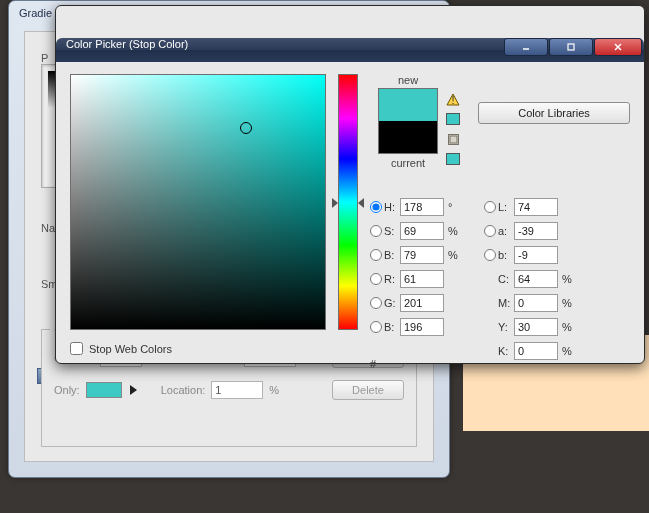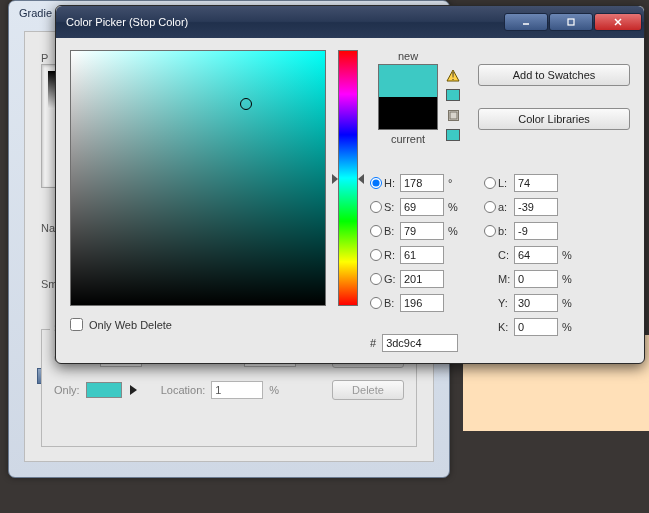--- a/index.html
+++ b/index.html
@@ -68,23 +68,23 @@
   
   .peach{position:absolute; right:0; bottom:82px; width:186px; height:96px; background:#ffe0b8;}
 
   
   .cp-window{
     position:absolute; left:55px; top:5px; width:590px; height:359px;
     background:#e9e9e9; border:1px solid #2a2a2a; border-radius:6px;
     box-shadow: 0 4px 14px rgba(0,0,0,0.6);
   }
   .cp-titlebar{
-    height:32px; border-radius:6px 6px 0 0;
+    height:24px; border-radius:6px 6px 0 0;
     background:linear-gradient(#414f6c,#2a3a57 48%,#20304c 52%,#2a3a57);
-    display:flex; align-items:center; padding:0 2px 0 10px; color:#fff;
+    display:flex; align-items:flex-start; padding:0 2px 0 10px; color:#fff;margin-top:32px;
   }
   .cp-title{flex:1; color:#fff; font-size:11px;}
   .win-btn{ width:44px; height:18px; border:1px solid #1a2740; margin-left:1px; display:flex;align-items:center;justify-content:center; border-radius:3px;}
   .win-min{background:linear-gradient(#6b86b4,#3b5684);}
   .win-max{background:linear-gradient(#6b86b4,#3b5684);}
   .win-close{background:linear-gradient(#e57373,#c62828); width:48px;}
   .win-btn svg{width:10px;height:10px;}
   .cp-body{position:relative; padding:12px 12px 8px 12px; height:338px;}
 
   .color-field{
@@ -253,21 +253,20 @@
             <rect x="3" y="3" width="7" height="7" fill="none" stroke="#7a7468"></rect>
           </svg>
         </div>
       <div class="warn-item">
           <div class="warn-swatch" style="background:#3dc9c4"></div>
         </div>
     </div>
 
     <div class="side-btns">
       <div style="height:6px"></div>
-      <div class="btn">Add to Swatches</div>
       <div style="height:6px"></div>
       <div class="btn">Color Libraries</div>
     </div>
 
     <div class="num-area">
       <div class="num-grid">
 
         <input type="radio" class="rad" name="m1" checked="" style="">
         <span class="lab">H:</span>
         <input class="ni" value="178" style="">
@@ -335,21 +334,20 @@
           <span></span>
           <span></span>
         <span class="lab">K:</span>
         <input class="ni" value="0" style="">
         <span class="unit">%</span>
       </div>
     </div>
 
     <div class="hex-row">
       <span class="lab">#</span>
-      <input class="ni" value="3dc9c4" style="">
     </div>
 
     <div class="owc-row">
       <input type="checkbox" style="">
-      <span>Only Web Delete</span>
+      <span>Stop Web Colors</span>
     </div>
   </div>
 </div>
 
 </body></html>

